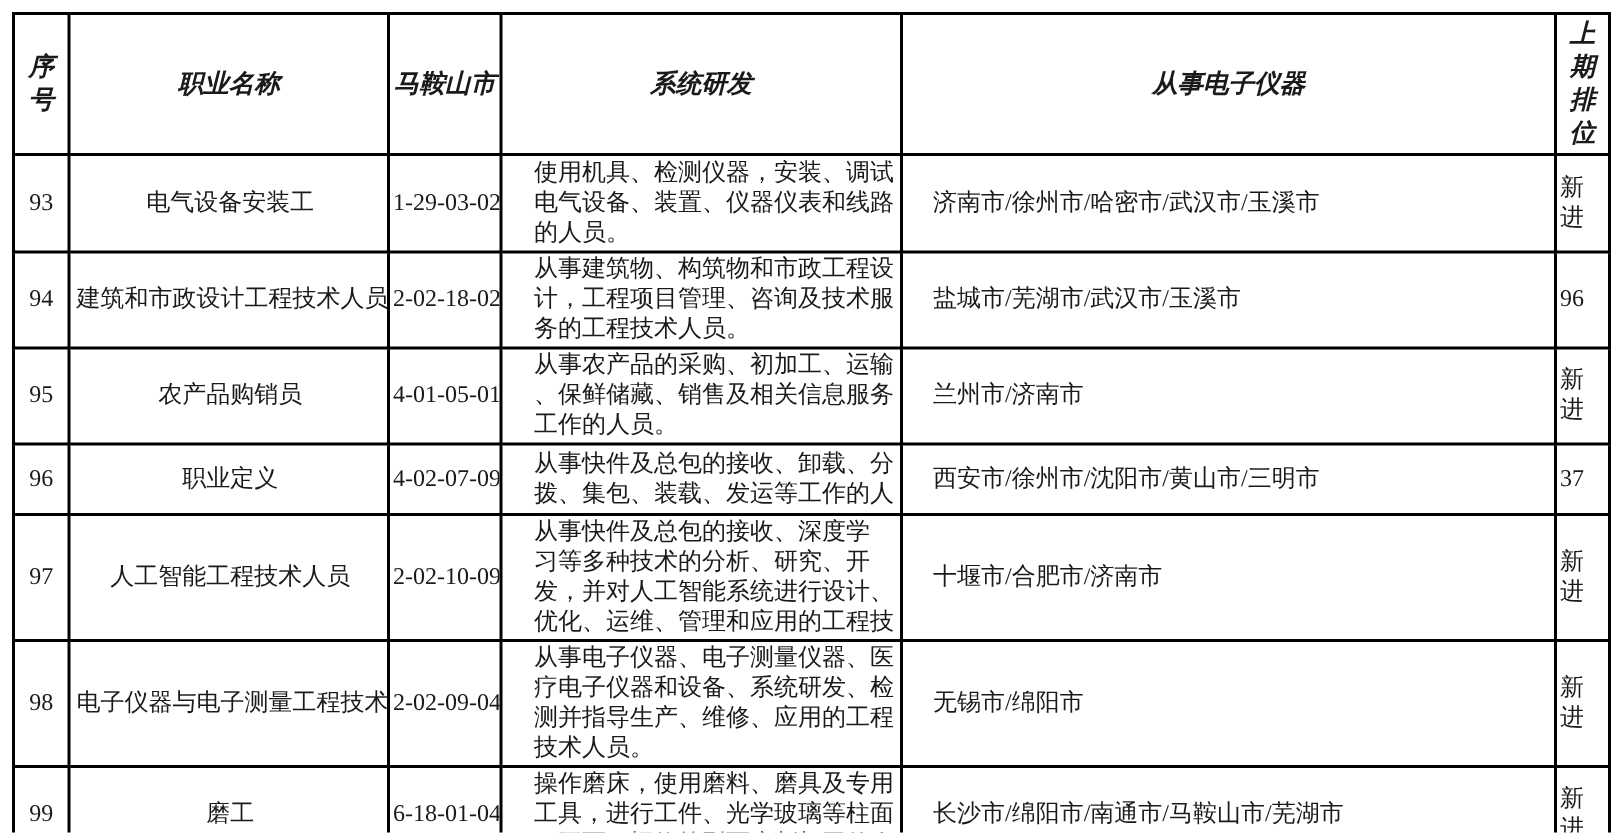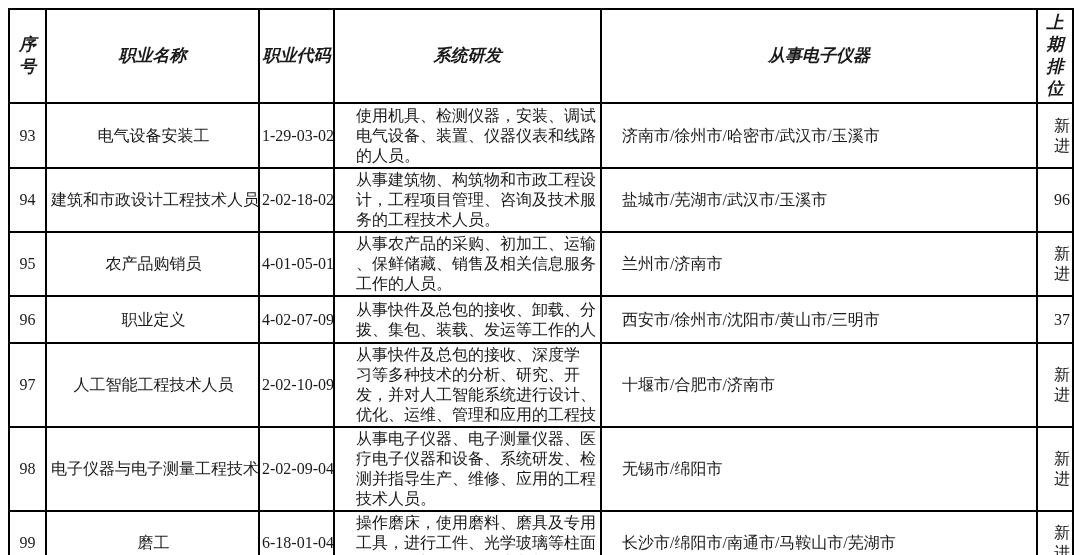--- a/index.html
+++ b/index.html
@@ -58,41 +58,41 @@
   tbody tr:nth-child(5) { height: 84px; }
   tbody tr:nth-child(6) { height: 84px; }
   tbody tr:nth-child(7) { height: 57px; }
   tbody tr:nth-child(8) { height: 40px; }
 
   td.cell-num    { text-align: center; border-radius: 13px; }
   td.cell-name   { text-align: center; padding-left: 4px; white-space: nowrap; margin-left: 38px; }
   td.cell-code   { text-align: center; white-space: nowrap; }
   td.cell-def    { text-align: left; white-space: pre-line; padding-left: 21px; padding-right: 2px; }
   td.cell-cities { text-align: left; padding-left: 20px; white-space: nowrap; }
-  td.cell-rank   { text-align: right; }
+  td.cell-rank   { text-align: left; }
   th.head-rank   { white-space: pre-line; }
 </style>
 </head>
 <body>
 
 <div class="page">
   <table class="occ-table">
     <colgroup>
       <col class="c-num">
       <col class="c-name">
       <col class="c-code">
       <col class="c-def">
       <col class="c-cities">
       <col class="c-rank">
     </colgroup>
     <thead>
       <tr>
         <th>序号</th>
         <th>职业名称</th>
-        <th>职业代码</th>
+        <th>马鞍山市</th>
         <th>系统研发</th>
         <th>从事电子仪器</th>
         <th class="head-rank">上期
 排位</th>
       </tr>
     </thead>
     <tbody>
         <tr>
     <td class="cell-num">93</td>
     <td class="cell-name">电气设备安装工</td>

